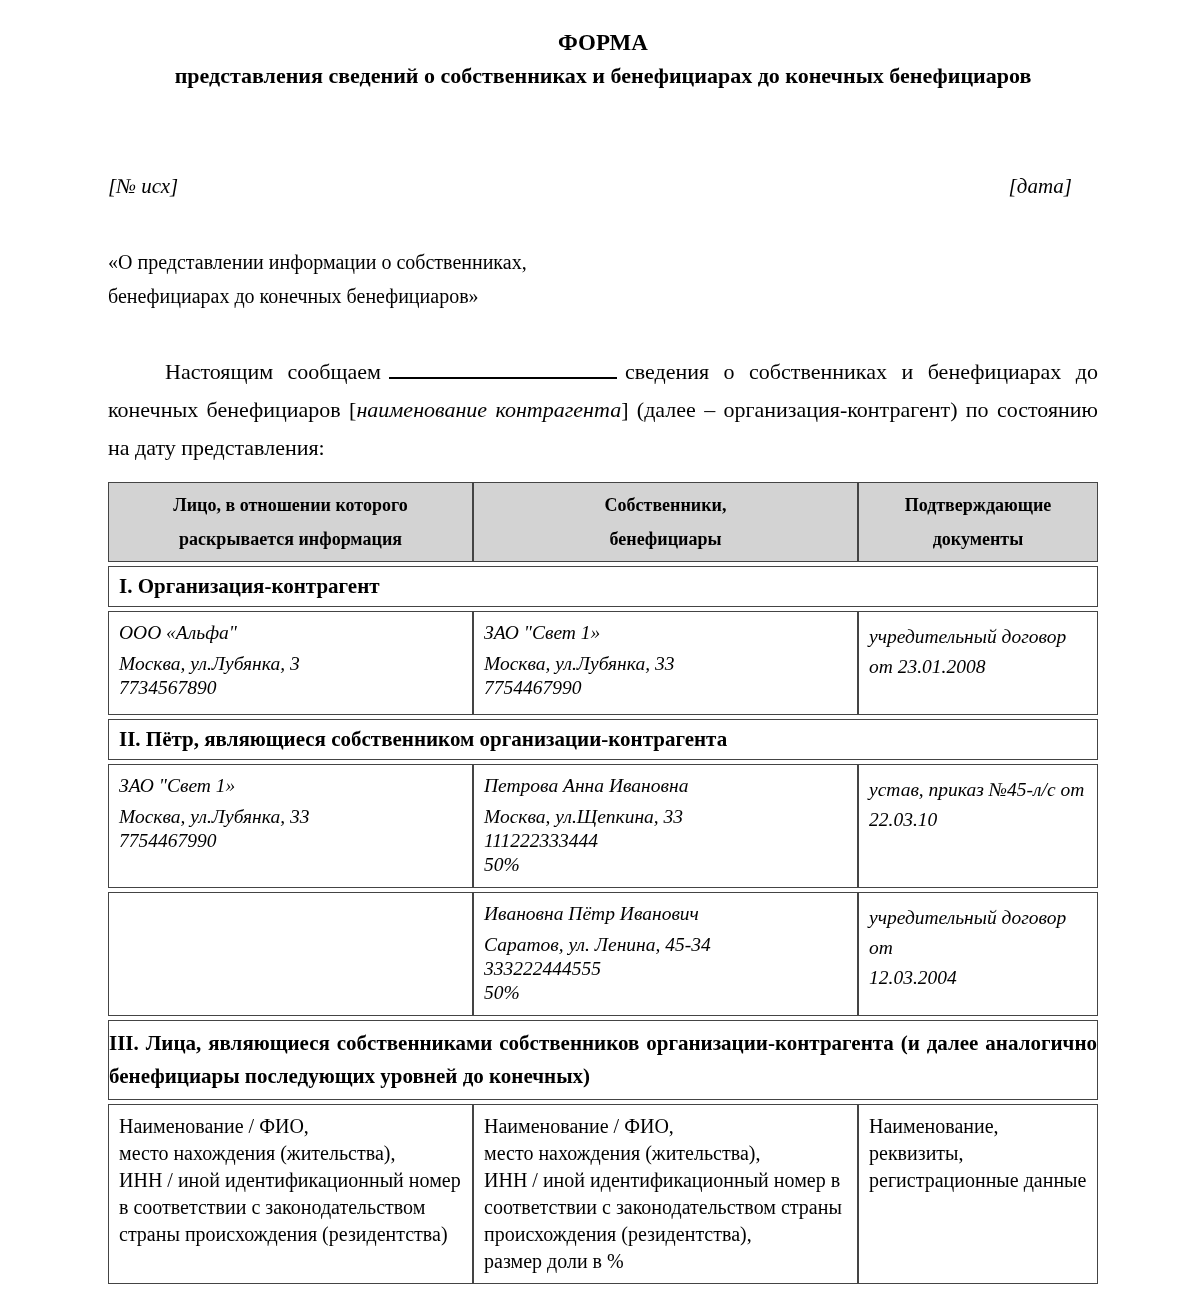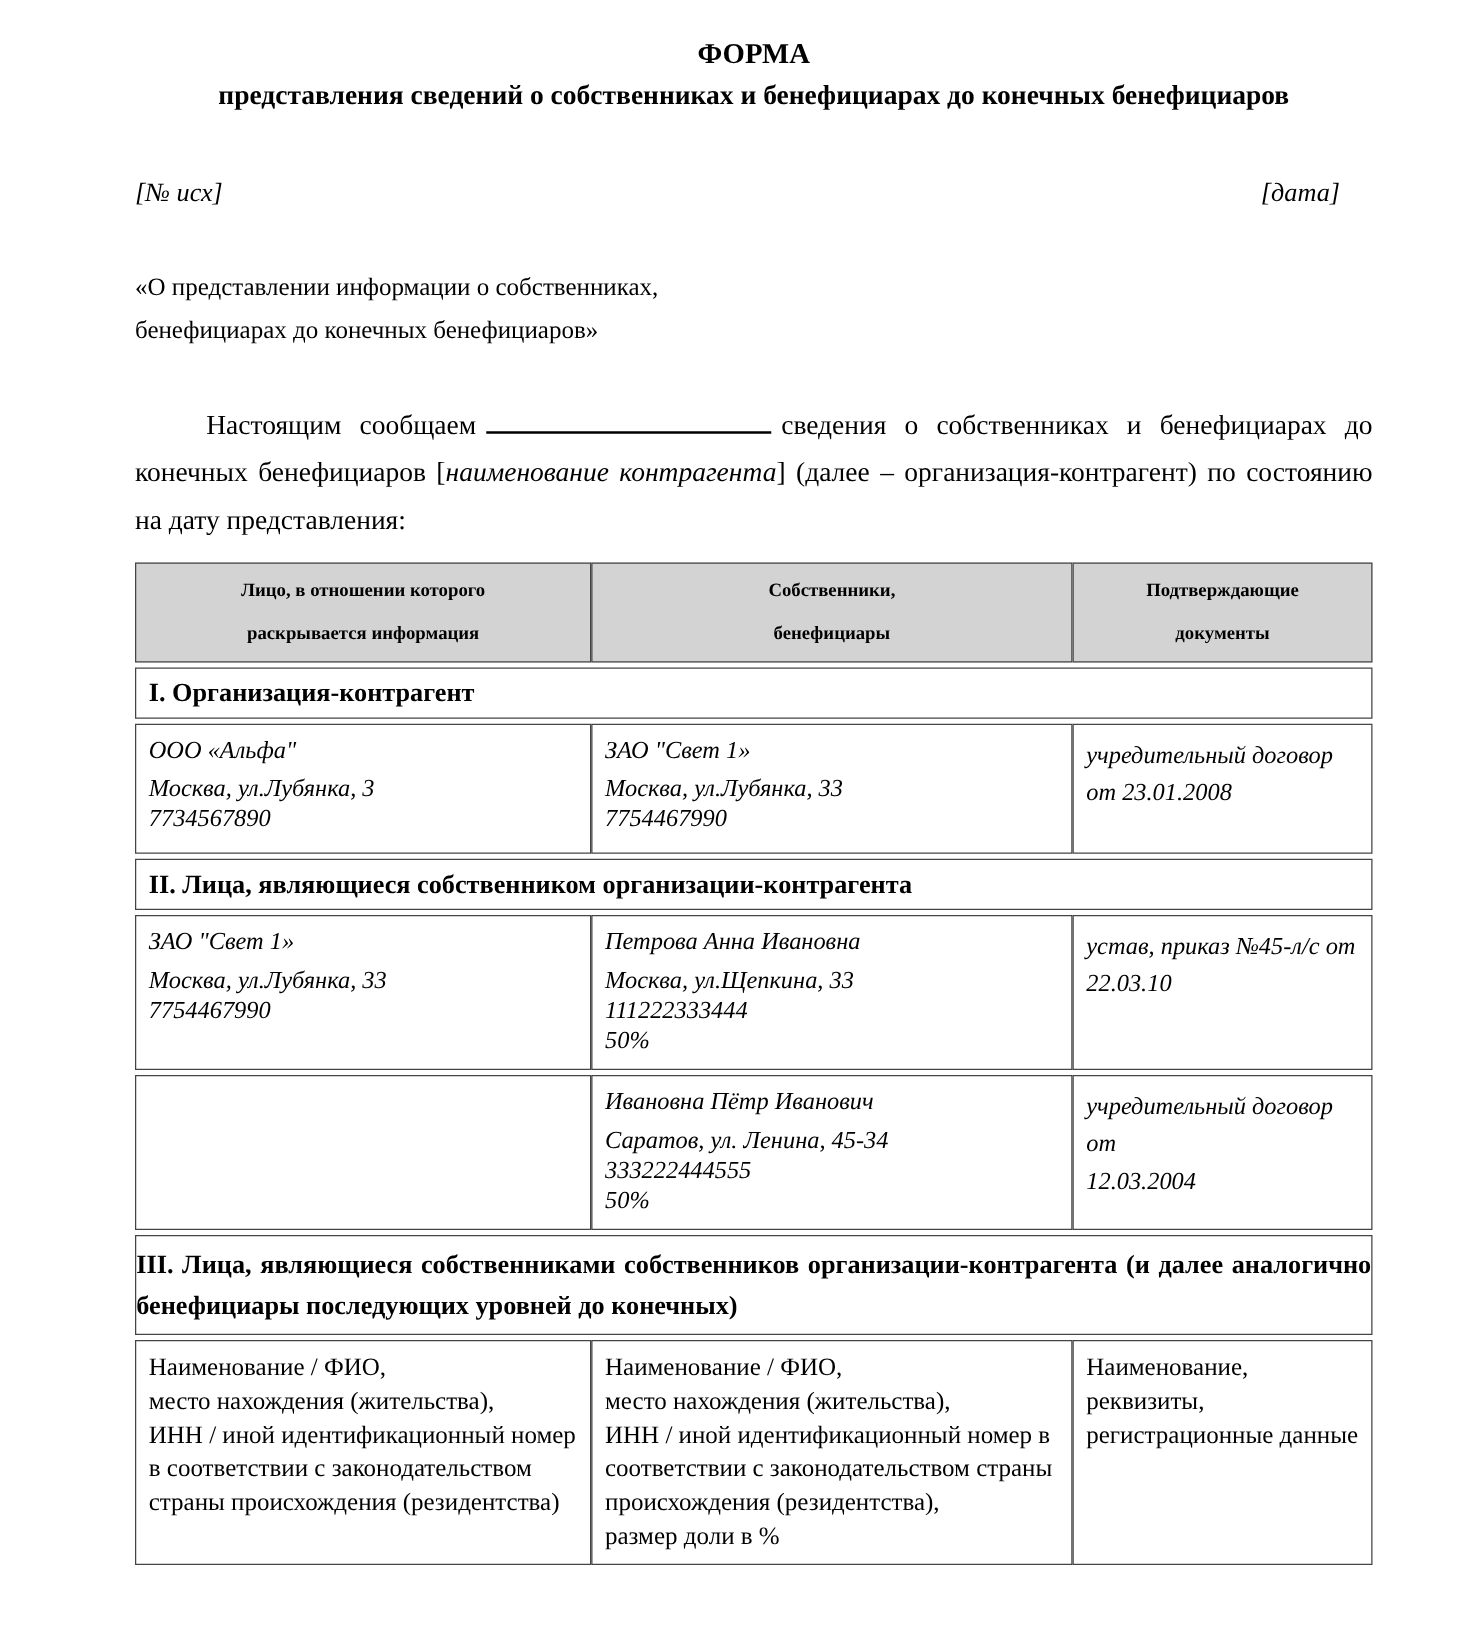--- a/index.html
+++ b/index.html
@@ -9,38 +9,38 @@
     color: #000;
     overflow: hidden;
   }
   .page { padding: 28px 82px 0 108px; box-sizing: border-box; width: 1180px; }
 
   .doc-title   { text-align: center; font-weight: bold; font-size: 23px; line-height: 30px; }
   .doc-subtitle{ text-align: center; font-weight: bold; font-size: 22px; line-height: 32px; margin-top: 2px; }
 
   .letterhead { font-style: italic; font-size: 21px; margin-top: 82px; }
 
-  .ref-row { display: flex; justify-content: space-between; font-style: italic; font-size: 21px; margin-top: 50px; }
+  .ref-row { display: flex; justify-content: space-between; font-style: italic; font-size: 21px; margin-top: 82px; }
   .ref-date { padding-right: 26px; }
 
   .subject { font-size: 20px; line-height: 34px; margin-top: 46px; white-space: pre-line; }
 
   .intro { font-size: 22px; line-height: 38px; text-align: justify; text-indent: 57px; margin: 40px 0 0 0; }
   .blank { display: inline-block; width: 228px; height: 20px; border-bottom: 2px solid #000; margin: 0 8px; }
   .it { font-style: italic; }
 
   table.beneficiary-table {
     width: 990px; table-layout: fixed;
     border-collapse: separate; border-spacing: 0 4px;
     margin-top: 11px;
   }
   col.c1 { width: 365px; } col.c2 { width: 385px; } col.c3 { width: 240px; }
   th, td { border: 1px solid #444444; box-sizing: border-box; }
   th {
-    background: #d3d3d3; font-weight: bold; font-size: 15px; line-height: 34px;
+    background: #d3d3d3; font-weight: bold; font-size: 18px; line-height: 34px;
     text-align: center; vertical-align: middle; white-space: pre-line;
     height: 80px; padding: 4px 8px;
   }
   td.section { font-weight: bold; font-size: 21px; line-height: 33px; height: 40px; padding: 3px 10px; vertical-align: middle; }
   td.section.justify { text-align: justify; height: 66px; padding: 6px 0; vertical-align: top; }
   td.data { vertical-align: top; font-style: italic; font-size: 19.5px; padding: 10px 10px; }
   .cell-title { margin-bottom: 8px; }
   .cell-lines { line-height: 24px; white-space: pre-line; }
   .cell-doc   { line-height: 30px; white-space: pre-line; }
   td.plain { vertical-align: top; font-size: 20px; line-height: 27px; padding: 8px 10px; white-space: pre-line; }
@@ -101,21 +101,21 @@
         <div class="cell-lines">Москва, ул.Лубянка, 33
 7754467990</div>
       </td>
       <td class="data">
         <div class="cell-doc">учредительный договор
 от 23.01.2008</div>
       </td>
     </tr>
 
     <tr>
-      <td class="section" colspan="3">II. Лица, являющиеся собственником организации-контрагента</td>
+      <td class="section" colspan="3">II. Пётр, являющиеся собственником организации-контрагента</td>
     </tr>
 
     <tr class="h108">
       <td class="data">
         <div class="cell-title">ЗАО "Свет 1»</div>
         <div class="cell-lines">Москва, ул.Лубянка, 33
 7754467990</div>
       </td>
       <td class="data">
         <div class="cell-title">Петрова Анна Ивановна</div>

